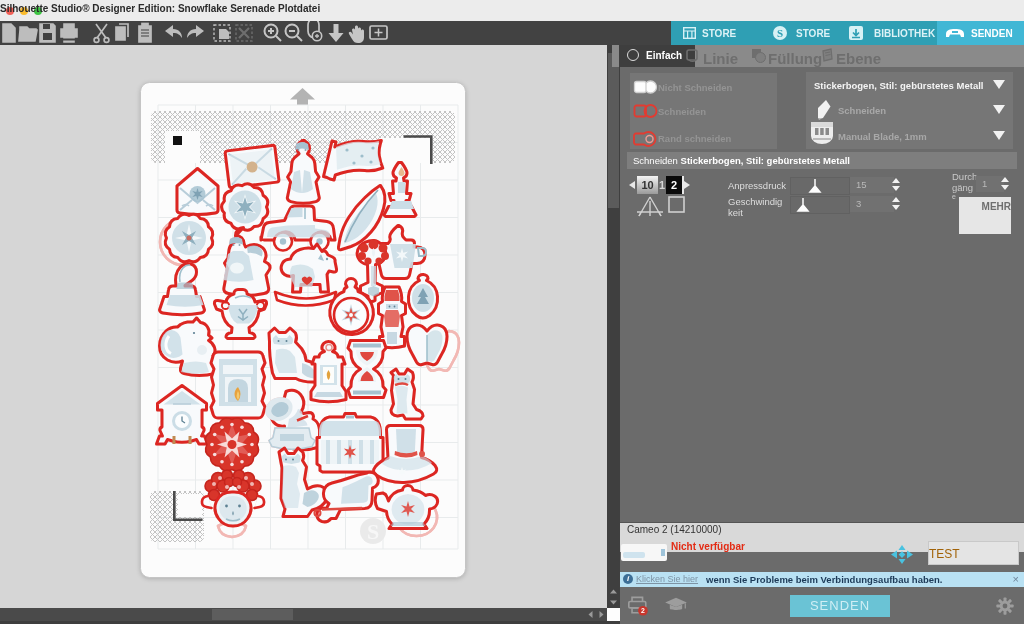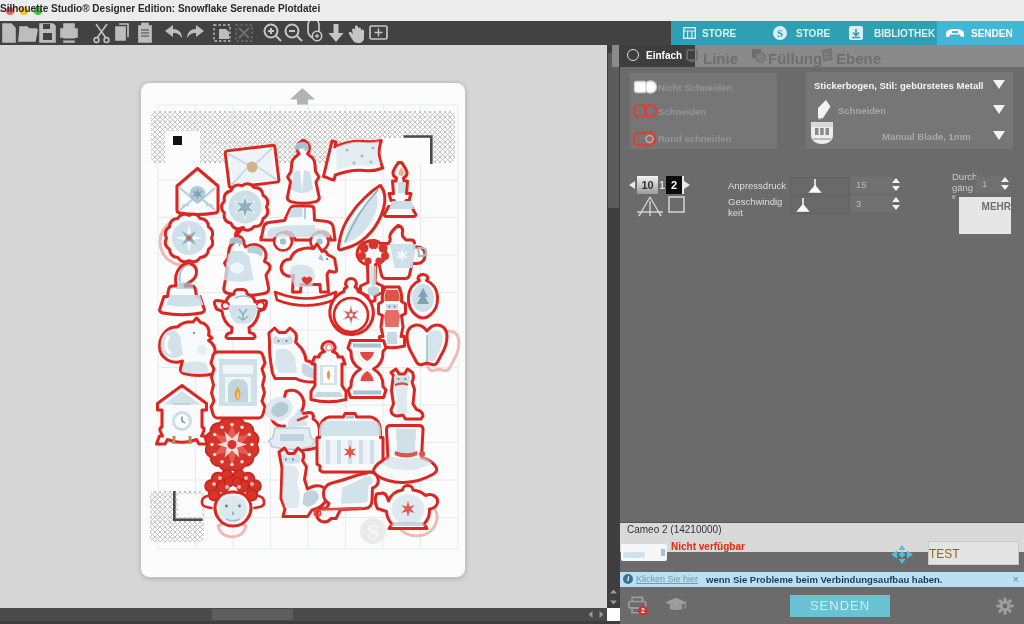--- a/index.html
+++ b/index.html
@@ -542,23 +542,24 @@
       <span class="ddl" style="left:32px;top:33px;color:#a8a8a8;">Schneiden</span>
       <span class="ddarrow" style="top:33px;"></span>
       <svg class="abs" style="left:3px;top:49px" width="26" height="27" viewBox="0 0 26 27">
         <path d="M2 1 h22 v14 a11 8 0 0 1 -22 0 Z" fill="#ededed"></path>
         <path d="M2 1 h22 v5 h-22 Z" fill="#d9d9d9"></path>
         <rect x="6" y="7" width="3.5" height="7" fill="#8a8a8a"></rect>
         <rect x="11.2" y="7" width="3.5" height="7" fill="#8a8a8a"></rect>
         <rect x="16.5" y="7" width="3.5" height="7" fill="#8a8a8a"></rect>
         <path d="M4 18 h18" stroke="#aaaaaa" stroke-width="1.5"></path>
       </svg>
-      <span class="ddl" style="left:32px;top:59px;color:#a8a8a8;margin-left:44px;">Manual Blade, 1mm</span>
+      <span class="ddl" style="left:32px;top:59px;color:#a8a8a8;">Manual Blade, 1mm</span>
       <span class="ddarrow" style="top:59px;"></span>
     </div>
+    <div class="abs" id="sechead"><span>Schneiden <b>Stickerbogen, Stil: gebürstetes Metall</b></span></div>
 
     <div class="abs" style="left:9px;top:114px;width:0;height:0;border-top:4px solid transparent;border-bottom:4px solid transparent;border-right:6px solid #e8e8e8;"></div>
     <div class="abs" style="left:64px;top:114px;width:0;height:0;border-top:4px solid transparent;border-bottom:4px solid transparent;border-left:6px solid #e8e8e8;"></div>
     <div class="abs" style="left:17px;top:109px;width:21px;height:18px;background:linear-gradient(180deg,#f4f4f4,#9a9a9a);color:#333;font-size:11px;font-weight:bold;text-align:center;line-height:18px;">10</div>
     <div class="abs" style="left:39px;top:109px;width:7px;height:18px;color:#d6d6d6;font-size:11px;font-weight:bold;line-height:18px;">1</div>
     <div class="abs" style="left:46px;top:109px;width:16px;height:18px;background:#0a0a0a;color:#fff;font-size:11px;font-weight:bold;text-align:center;line-height:18px;border-right:2px solid #e8e8e8;">2</div>
 
     <svg class="abs" style="left:16px;top:128px" width="50" height="24" viewBox="0 0 50 24">
       <path d="M14 2 L3 21 M14 2 L25 21 M1 17 L27 17 M14 6 L14 21" stroke="#d0d0d0" stroke-width="1.4" fill="none"></path>
       <path d="M3 21 l2.5 -4.5 M25 21 l-2.5 -4.5" stroke="#d0d0d0" stroke-width="1.4"></path>

